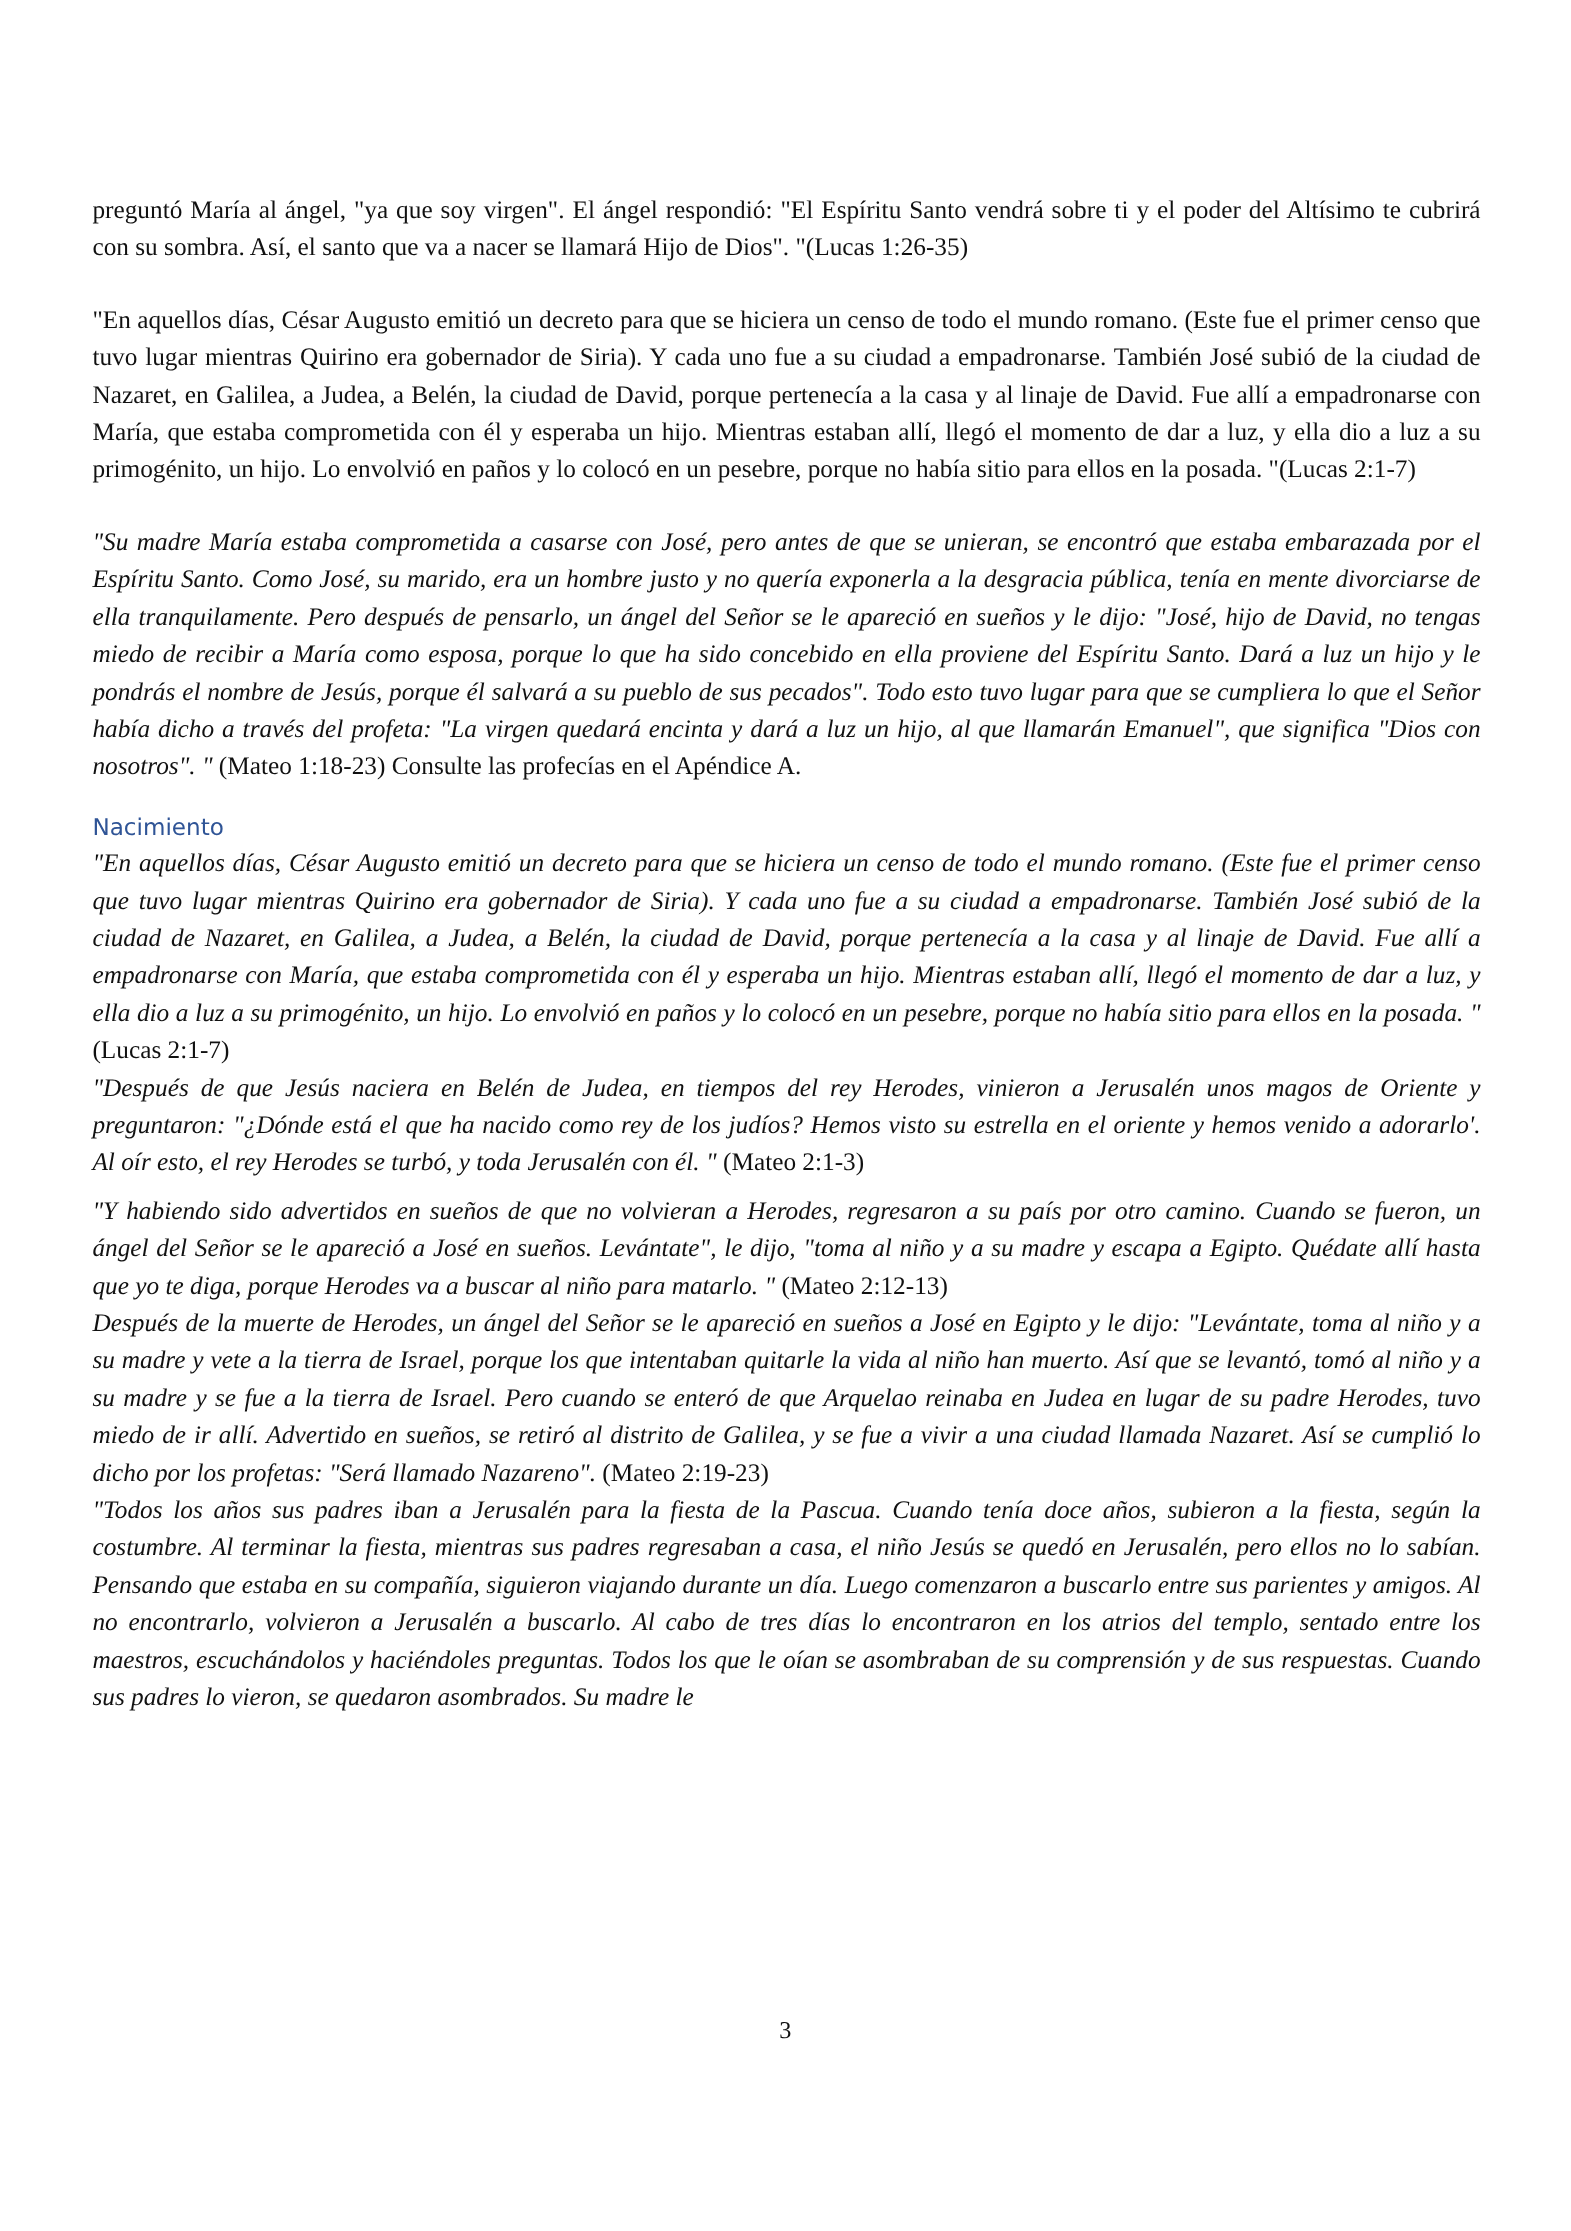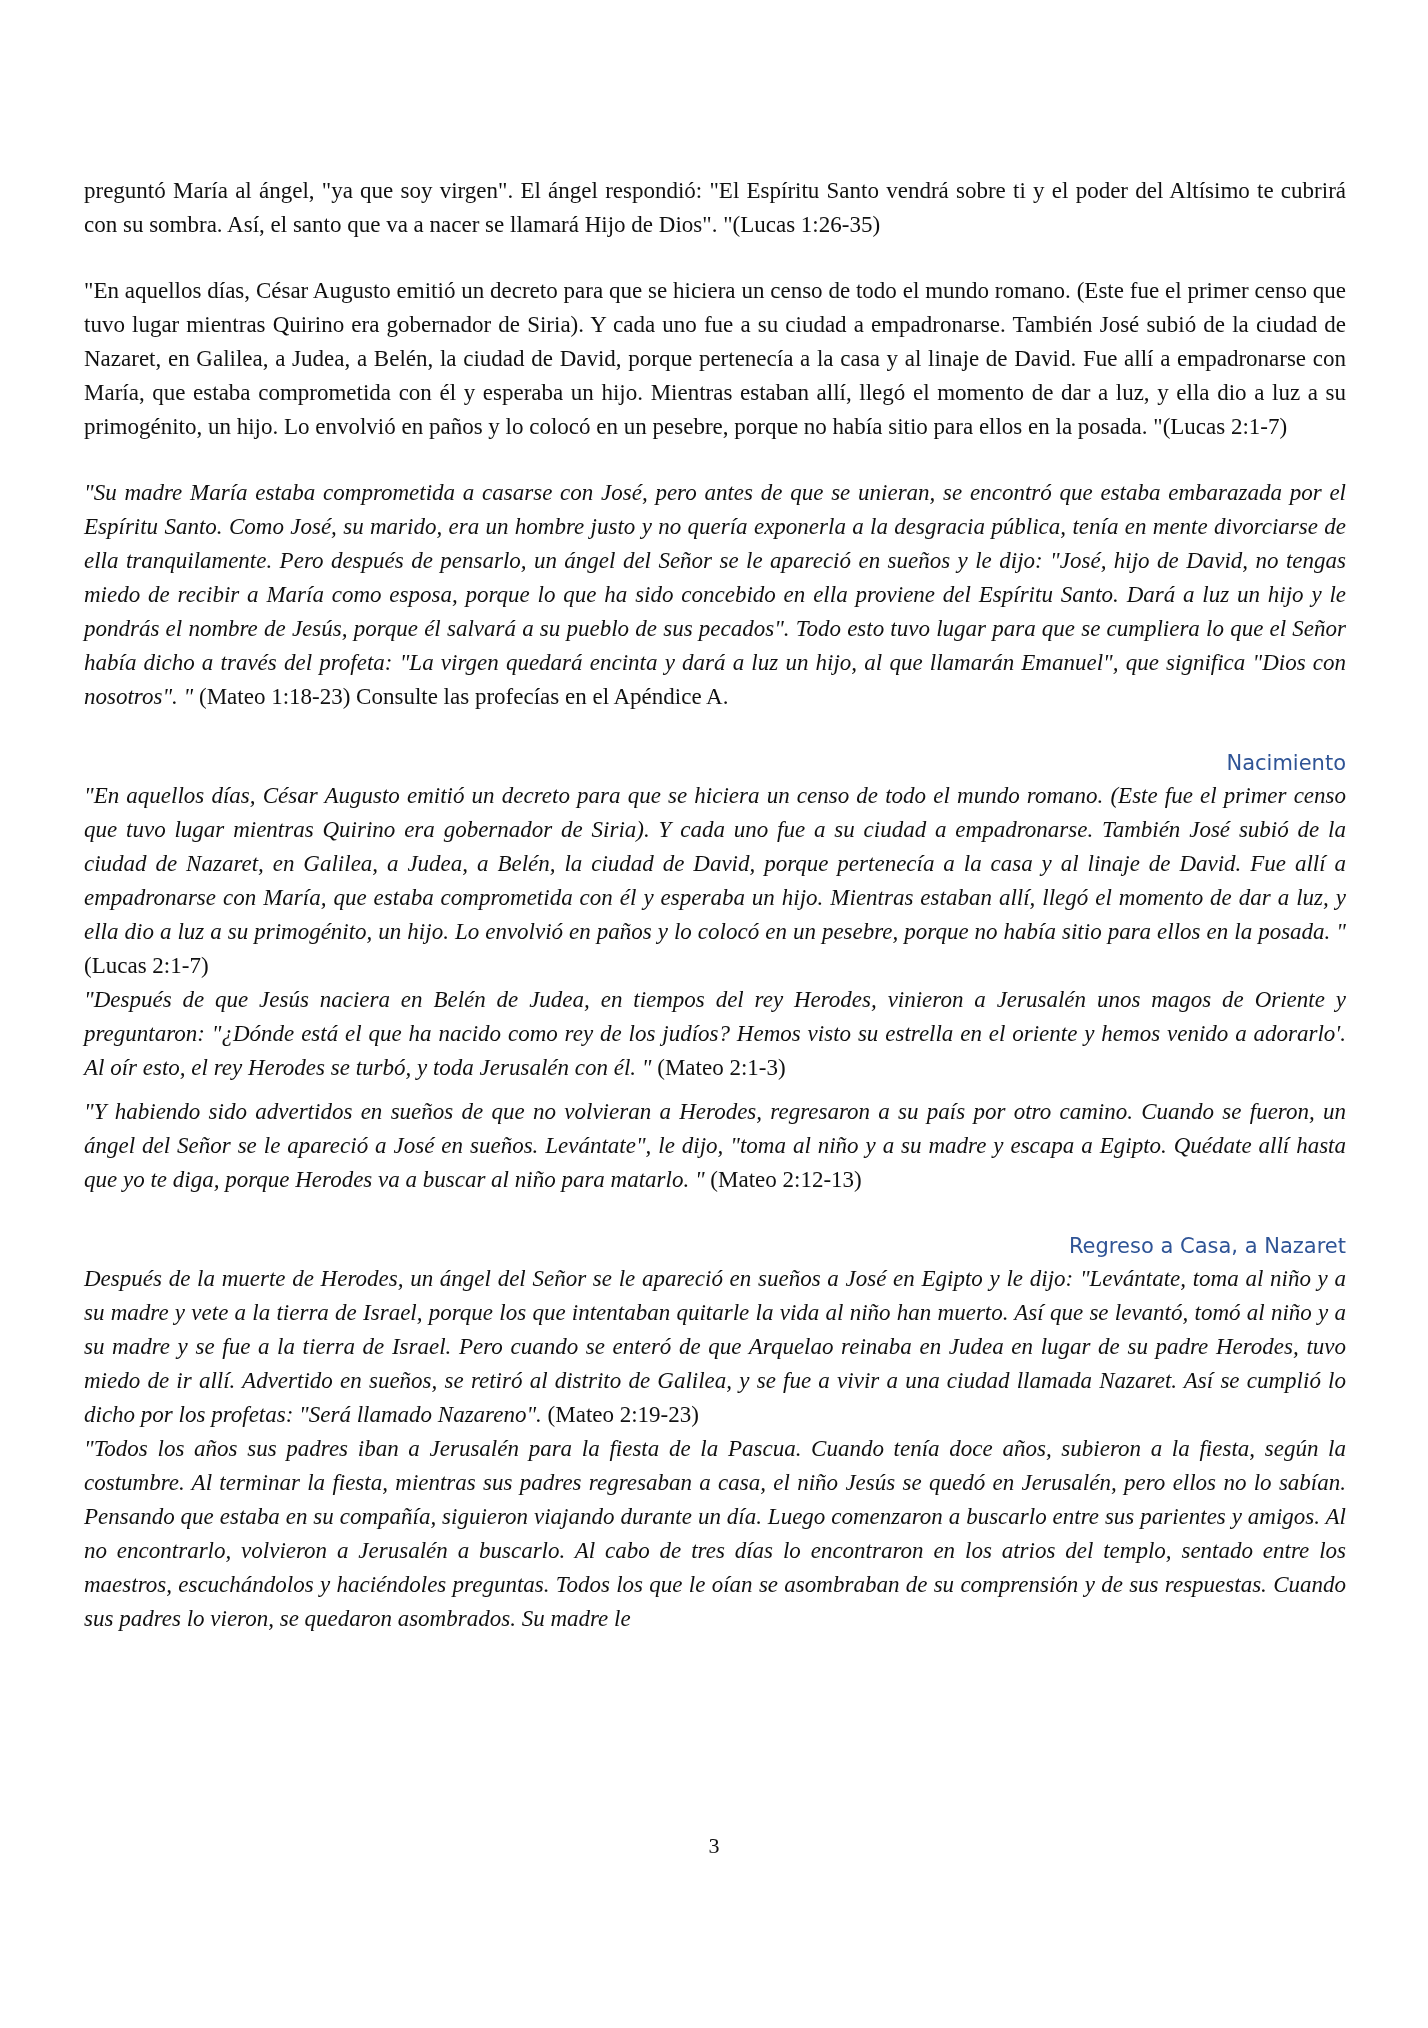--- a/index.html
+++ b/index.html
@@ -8,22 +8,22 @@
     position: absolute; left: 84px; top: 174px; width: 1262px;
     font-family: "Liberation Serif", serif; font-size: 23px; line-height: 34px;
     color: #111111; text-align: justify;
   }
   .page p { margin: 0; }
   .it { font-style: italic; }
   .ref { font-style: normal; }
   .gap-lg { margin-top: 32px !important; }
   .gap-sm { margin-top: 10px !important; }
   h2 {
-    margin: 33px 0 0 0; font-family: "DejaVu Sans", sans-serif; font-weight: normal;
-    font-size: 21px; line-height: 32px; color: #2f5496; text-align: right;
+    margin: 22px 0 0 0; font-family: "DejaVu Sans", sans-serif; font-weight: normal;
+    font-size: 21px; line-height: 32px; color: #2f5496; text-align: left;
   }
   .pagenum {
     position: absolute; left: 0; width: 1428px; top: 1833px; text-align: center;
     font-family: "Liberation Serif", serif; font-size: 22px; color: #111111;
   }
 </style>
 </head>
 <body>
 
 <div class="page">
@@ -32,19 +32,18 @@
   <p class="gap-lg">"En aquellos días, César Augusto emitió un decreto para que se hiciera un censo de todo el mundo romano. (Este fue el primer censo que tuvo lugar mientras Quirino era gobernador de Siria). Y cada uno fue a su ciudad a empadronarse. También José subió de la ciudad de Nazaret, en Galilea, a Judea, a Belén, la ciudad de David, porque pertenecía a la casa y al linaje de David. Fue allí a empadronarse con María, que estaba comprometida con él y esperaba un hijo. Mientras estaban allí, llegó el momento de dar a luz, y ella dio a luz a su primogénito, un hijo. Lo envolvió en paños y lo colocó en un pesebre, porque no había sitio para ellos en la posada. "(Lucas 2:1-7)</p>
 
   <p class="gap-lg"><span class="it">"Su madre María estaba comprometida a casarse con José, pero antes de que se unieran, se encontró que estaba embarazada por el Espíritu Santo. Como José, su marido, era un hombre justo y no quería exponerla a la desgracia pública, tenía en mente divorciarse de ella tranquilamente. Pero después de pensarlo, un ángel del Señor se le apareció en sueños y le dijo: "José, hijo de David, no tengas miedo de recibir a María como esposa, porque lo que ha sido concebido en ella proviene del Espíritu Santo. Dará a luz un hijo y le pondrás el nombre de Jesús, porque él salvará a su pueblo de sus pecados". Todo esto tuvo lugar para que se cumpliera lo que el Señor había dicho a través del profeta: "La virgen quedará encinta y dará a luz un hijo, al que llamarán Emanuel", que significa "Dios con nosotros". "</span><span class="ref"> (Mateo 1:18-23) Consulte las profecías en el Apéndice A.</span></p>
 
   <h2>Nacimiento</h2>
   <p><span class="it">"En aquellos días, César Augusto emitió un decreto para que se hiciera un censo de todo el mundo romano. (Este fue el primer censo que tuvo lugar mientras Quirino era gobernador de Siria).  Y cada uno fue a su ciudad a empadronarse. También José subió de la ciudad de Nazaret, en Galilea, a Judea, a Belén, la ciudad de David, porque pertenecía a la casa y al linaje de David.  Fue allí a empadronarse con María, que estaba comprometida con él y esperaba un hijo.  Mientras estaban allí, llegó el momento de dar a luz, y ella dio a luz a su primogénito, un hijo. Lo envolvió en paños y lo colocó en un pesebre, porque no había sitio para ellos en la posada. "</span><span class="ref">(Lucas 2:1-7)</span></p>
 
   <p><span class="it">"Después de que Jesús naciera en Belén de Judea, en tiempos del rey Herodes, vinieron a Jerusalén unos magos de Oriente y preguntaron: "¿Dónde está el que ha nacido como rey de los judíos? Hemos visto su estrella en el oriente y hemos venido a adorarlo'. Al oír esto, el rey Herodes se turbó, y toda Jerusalén con él. "</span><span class="ref"> (Mateo 2:1-3)</span></p>
   <p class="gap-sm"><span class="it">"Y habiendo sido advertidos en sueños de que no volvieran a Herodes, regresaron a su país por otro camino. Cuando se fueron, un ángel del Señor se le apareció a José en sueños. Levántate", le dijo, "toma al niño y a su madre y escapa a Egipto. Quédate allí hasta que yo te diga, porque Herodes va a buscar al niño para matarlo. "</span><span class="ref"> (Mateo 2:12-13)</span></p>
 
-  <h2>Regreso a Casa, a Nazaret</h2>
   <p><span class="it">Después de la muerte de Herodes, un ángel del Señor se le apareció en sueños a José en Egipto y le dijo: "Levántate, toma al niño y a su madre y vete a la tierra de Israel, porque los que intentaban quitarle la vida al niño han muerto. Así que se levantó, tomó al niño y a su madre y se fue a la tierra de Israel.  Pero cuando se enteró de que Arquelao reinaba en Judea en lugar de su padre Herodes, tuvo miedo de ir allí. Advertido en sueños, se retiró al distrito de Galilea, y se fue a vivir a una ciudad llamada Nazaret. Así se cumplió lo dicho por los profetas: "Será llamado Nazareno".</span><span class="ref"> (Mateo 2:19-23)</span></p>
 
   <p><span class="it">"Todos los años sus padres iban a Jerusalén para la fiesta de la Pascua.  Cuando tenía doce años, subieron a la fiesta, según la costumbre.  Al terminar la fiesta, mientras sus padres regresaban a casa, el niño Jesús se quedó en Jerusalén, pero ellos no lo sabían.  Pensando que estaba en su compañía, siguieron viajando durante un día. Luego comenzaron a buscarlo entre sus parientes y amigos.  Al no encontrarlo, volvieron a Jerusalén a buscarlo.  Al cabo de tres días lo encontraron en los atrios del templo, sentado entre los maestros, escuchándolos y haciéndoles preguntas.  Todos los que le oían se asombraban de su comprensión y de sus respuestas.  Cuando sus padres lo vieron, se quedaron asombrados. Su madre le</span><span class="ref"></span></p>
 </div>
 
 <div class="pagenum">3</div>
 
 </body></html>

